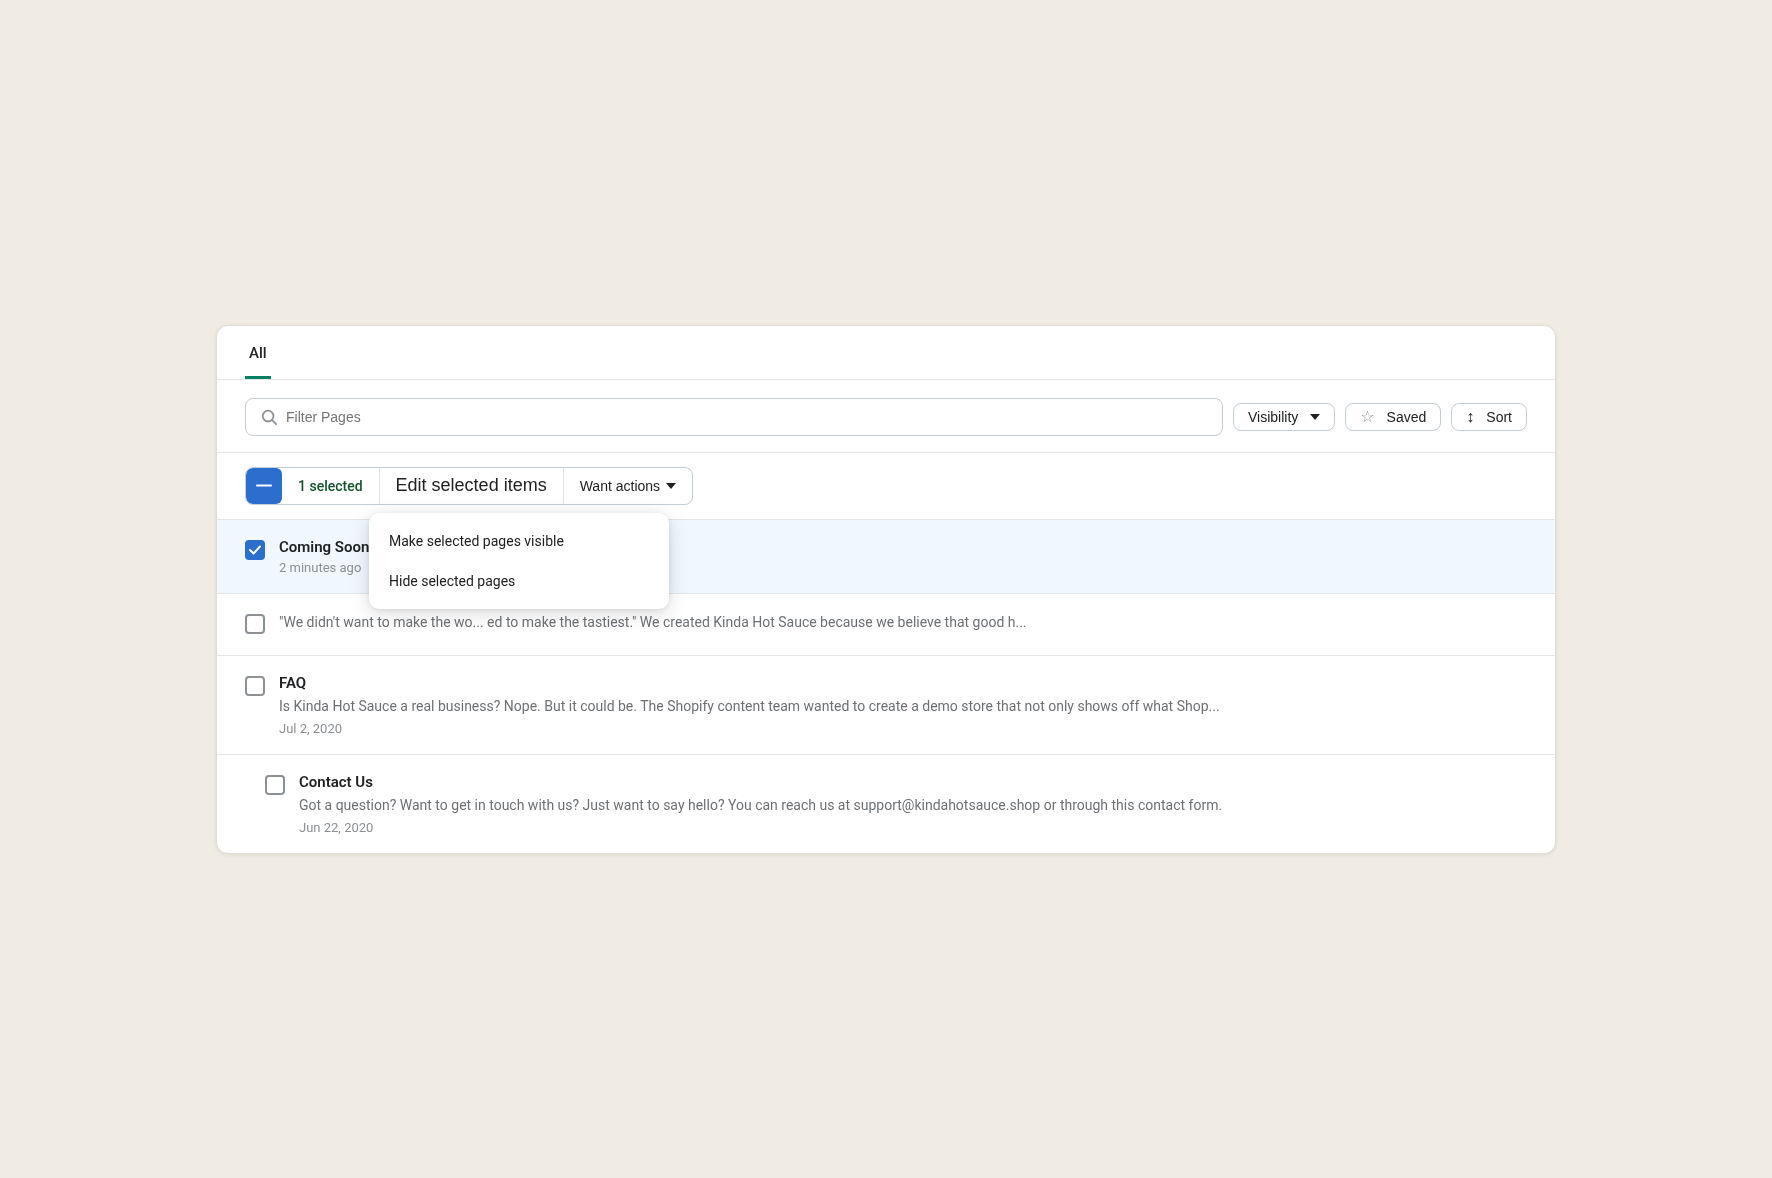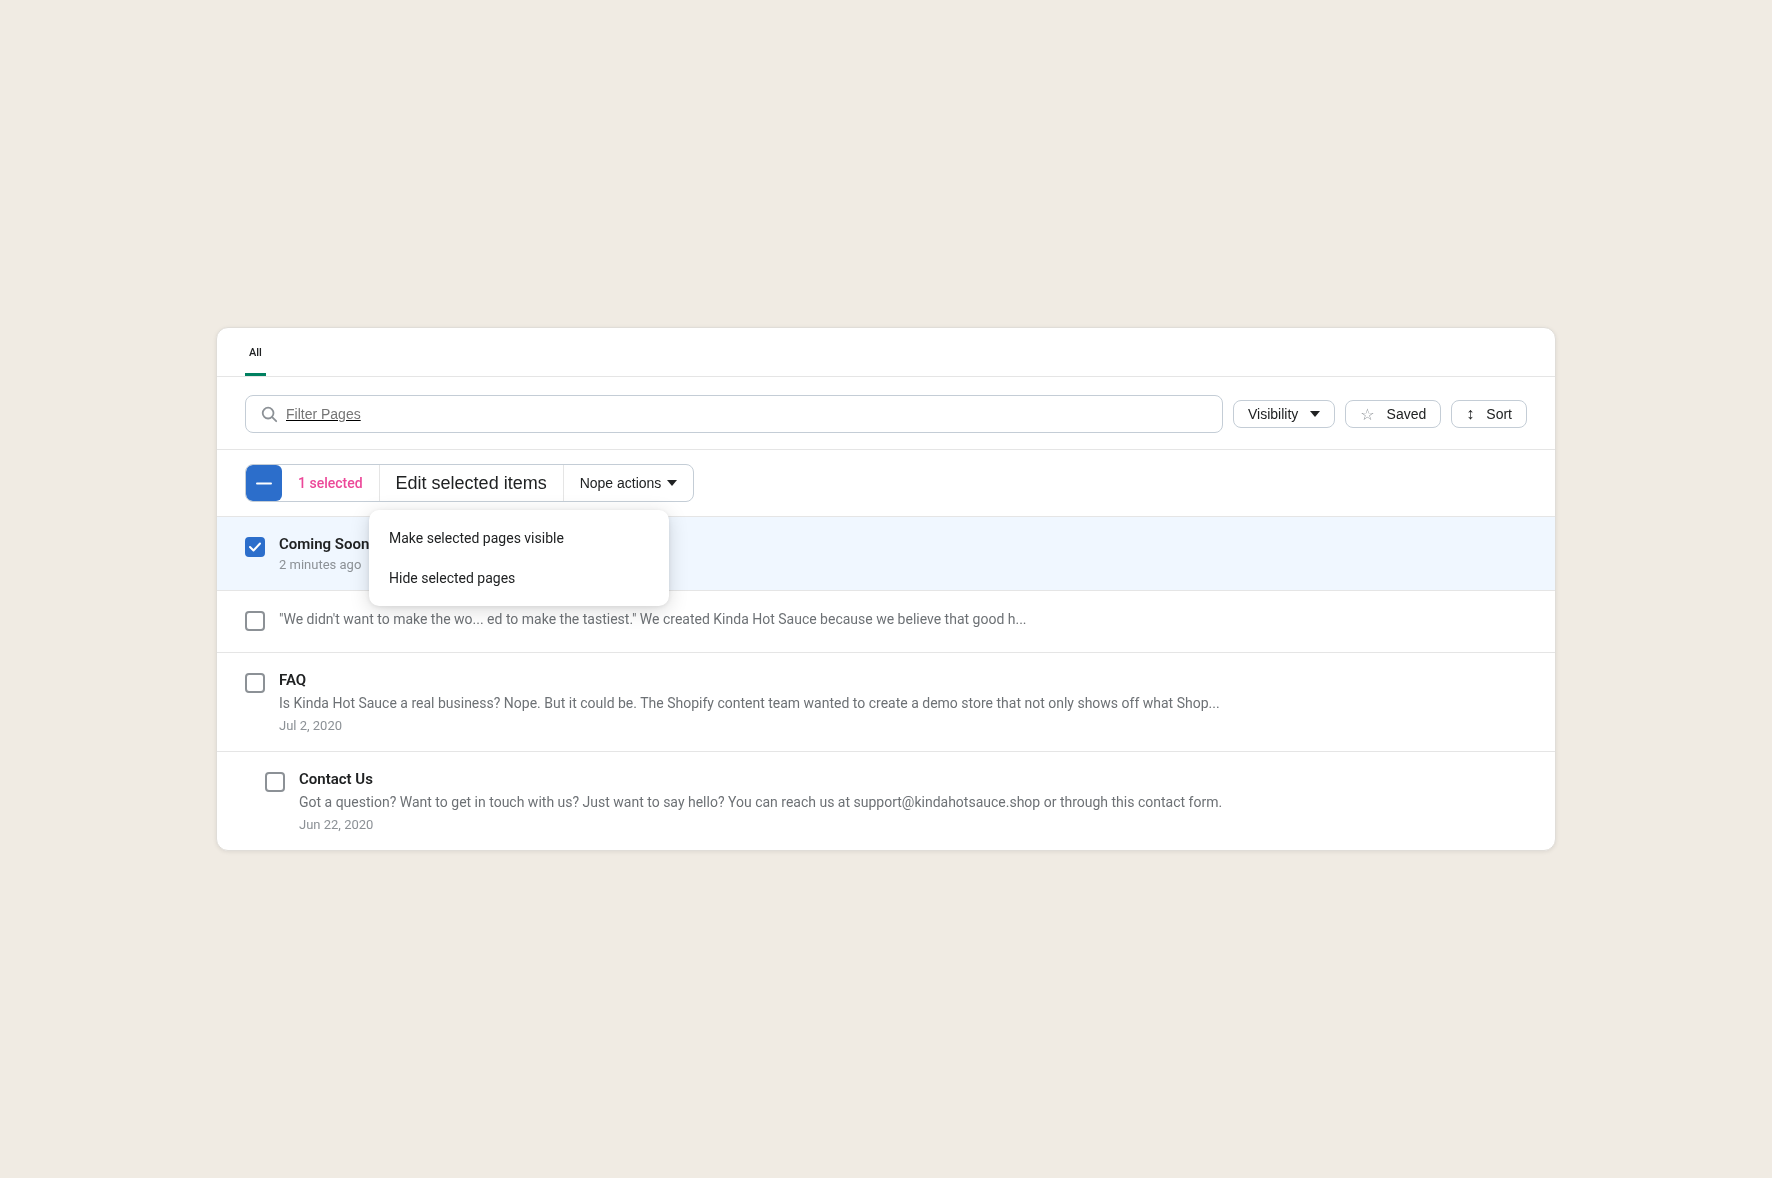--- a/index.html
+++ b/index.html
@@ -22,21 +22,21 @@
       position: relative;
     }
     .tabs-bar {
       border-bottom: 1px solid #e5e5e5;
       padding: 0 28px;
       display: flex;
     }
     .tab {
       padding: 18px 4px 14px 4px;
       margin-right: 24px;
-      font-size: 11px;
+      font-size: 15px;
       color: #202223;
       cursor: pointer;
       position: relative;
       border-bottom: 3px solid transparent;
     }
     .tab.active {
       border-bottom: 3px solid #008060;
       font-weight: 500;
     }
     .toolbar {
@@ -48,21 +48,20 @@
     }
     .search-box {
       flex: 1;
       display: flex;
       align-items: center;
       border: 1px solid #c4cdd6;
       border-radius: 8px;
       padding: 0 14px;
       height: 38px;
       background: #fff;
-      text-decoration: underline;
     }
     .search-box input {
       border: none;
       outline: none;
       font-size: 14px;
       color: #6d7175;
       width: 100%;
       background: transparent;
       margin-left: 8px;
     }
@@ -99,21 +98,21 @@
       height: 36px;
       display: flex;
       align-items: center;
       justify-content: center;
       cursor: pointer;
       flex-shrink: 0;
     }
     .selected-count {
       font-size: 14px;
       font-weight: 500;
-      color: #ec4899;
+      color: #14532d;
       padding: 0 16px;
       border-right: 1px solid #e5e5e5;
       height: 36px;
       display: flex;
       align-items: center;
     }
     .edit-selected-btn {
       font-size: 18px;
       font-weight: 500;
       color: #202223;
@@ -269,21 +268,21 @@
       <div class="select-indicator">
         <svg width="16" height="3" viewBox="0 0 16 3" fill="none">
           <rect y="0.5" width="16" height="2" rx="1" fill="white"></rect>
         </svg>
       </div>
       <span class="selected-count">1 selected</span>
       <button class="edit-selected-btn">
         <span>Edit selected items</span>
       </button>
       <button class="more-actions-btn">
-        <span>Nope actions</span>
+        <span>Want actions</span>
         <span class="chevron-down"></span>
       </button>
     </div>
 
     <div class="dropdown-menu">
       <div class="dropdown-item">Make selected pages visible</div>
       <div class="dropdown-item">Hide selected pages</div>
     </div>
   </div>
 

